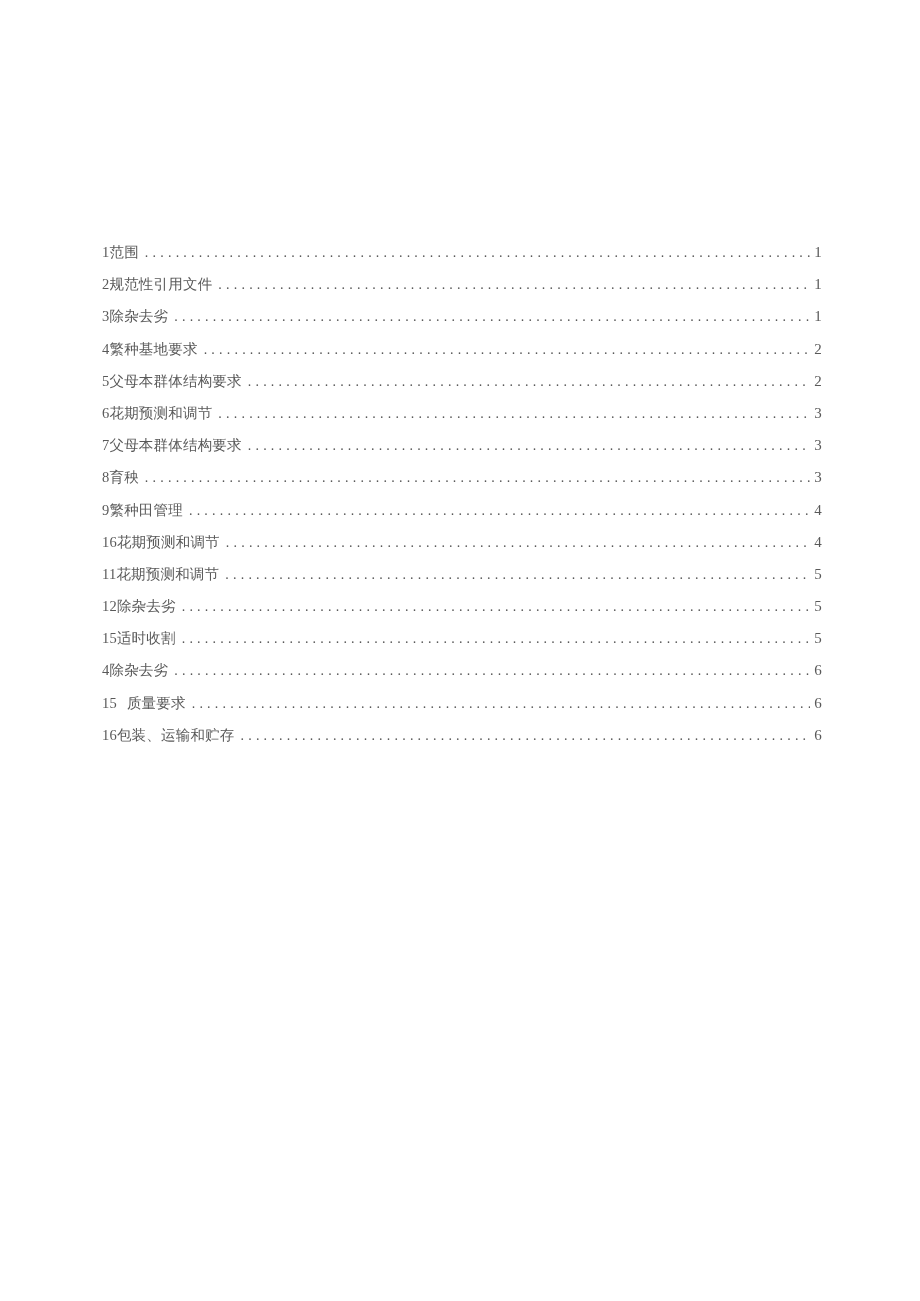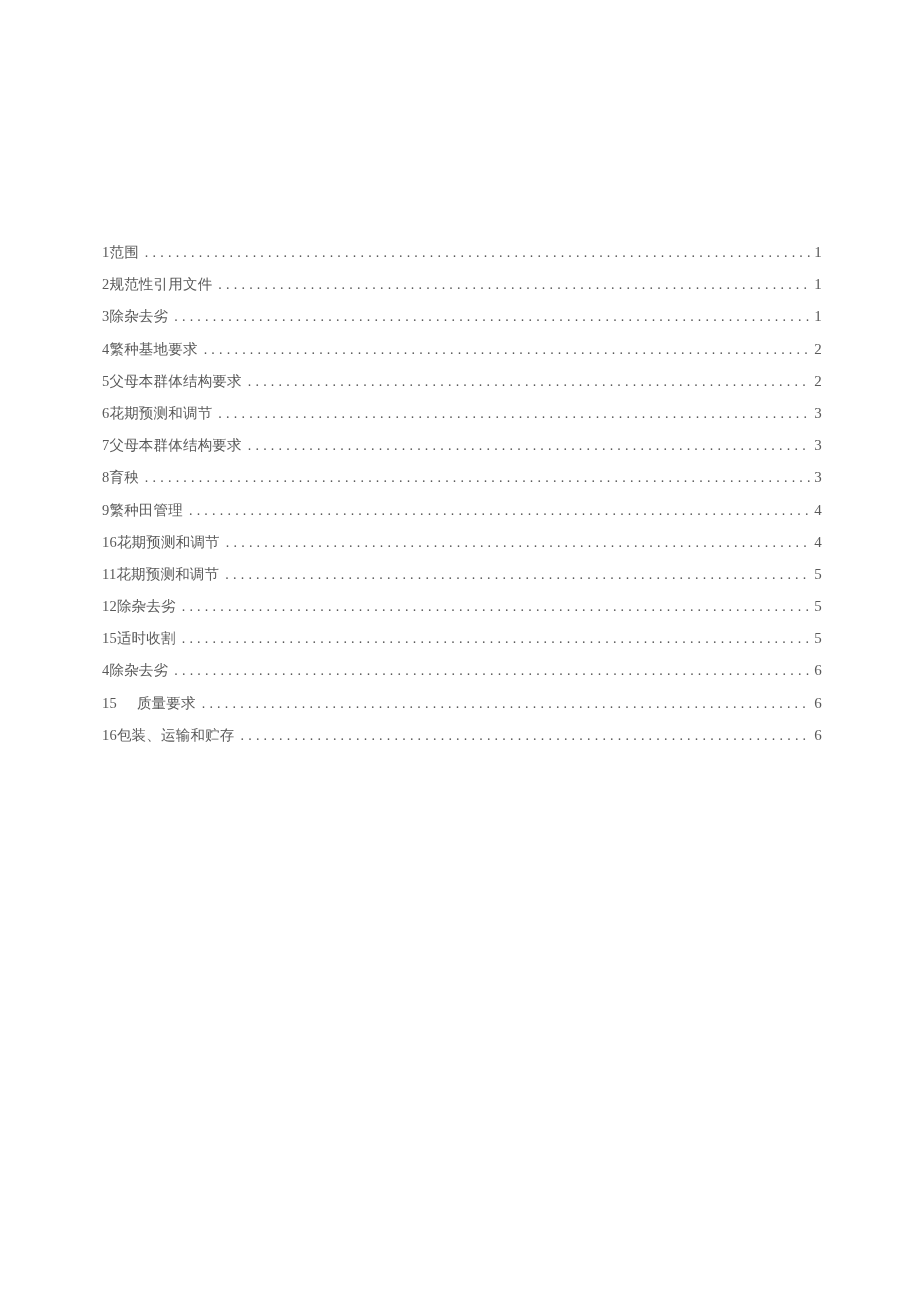--- a/index.html
+++ b/index.html
@@ -31,21 +31,21 @@
     letter-spacing: 0.2px;
   }
   .toc-num {
     flex: 0 0 auto;
   }
   .toc-title {
     flex: 0 0 auto;
     margin-left: 0;
   }
   .num-gap {
-    margin-left: 20px;
+    margin-left: 10px;
   }
   .toc-dots {
     flex: 1 1 auto;
     overflow: hidden;
     margin: 0 4px 0 6px;
     letter-spacing: 4.2px;
     color: #595959;
     font-family: "Times New Roman", serif;
     font-size: 14px;
   }

